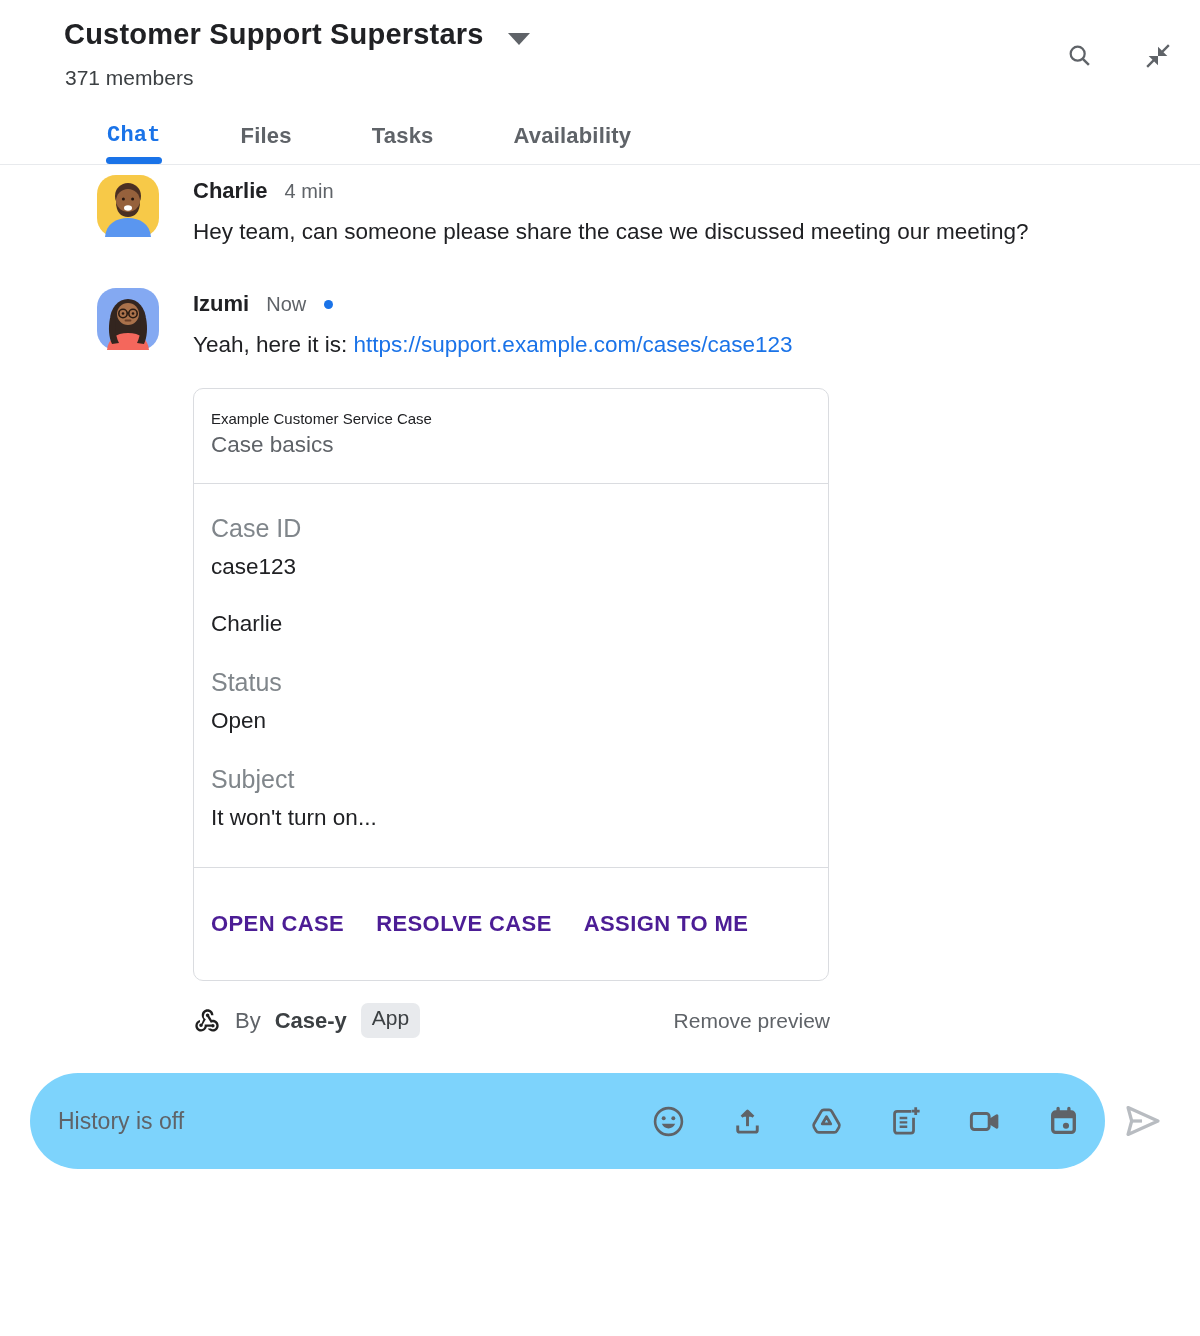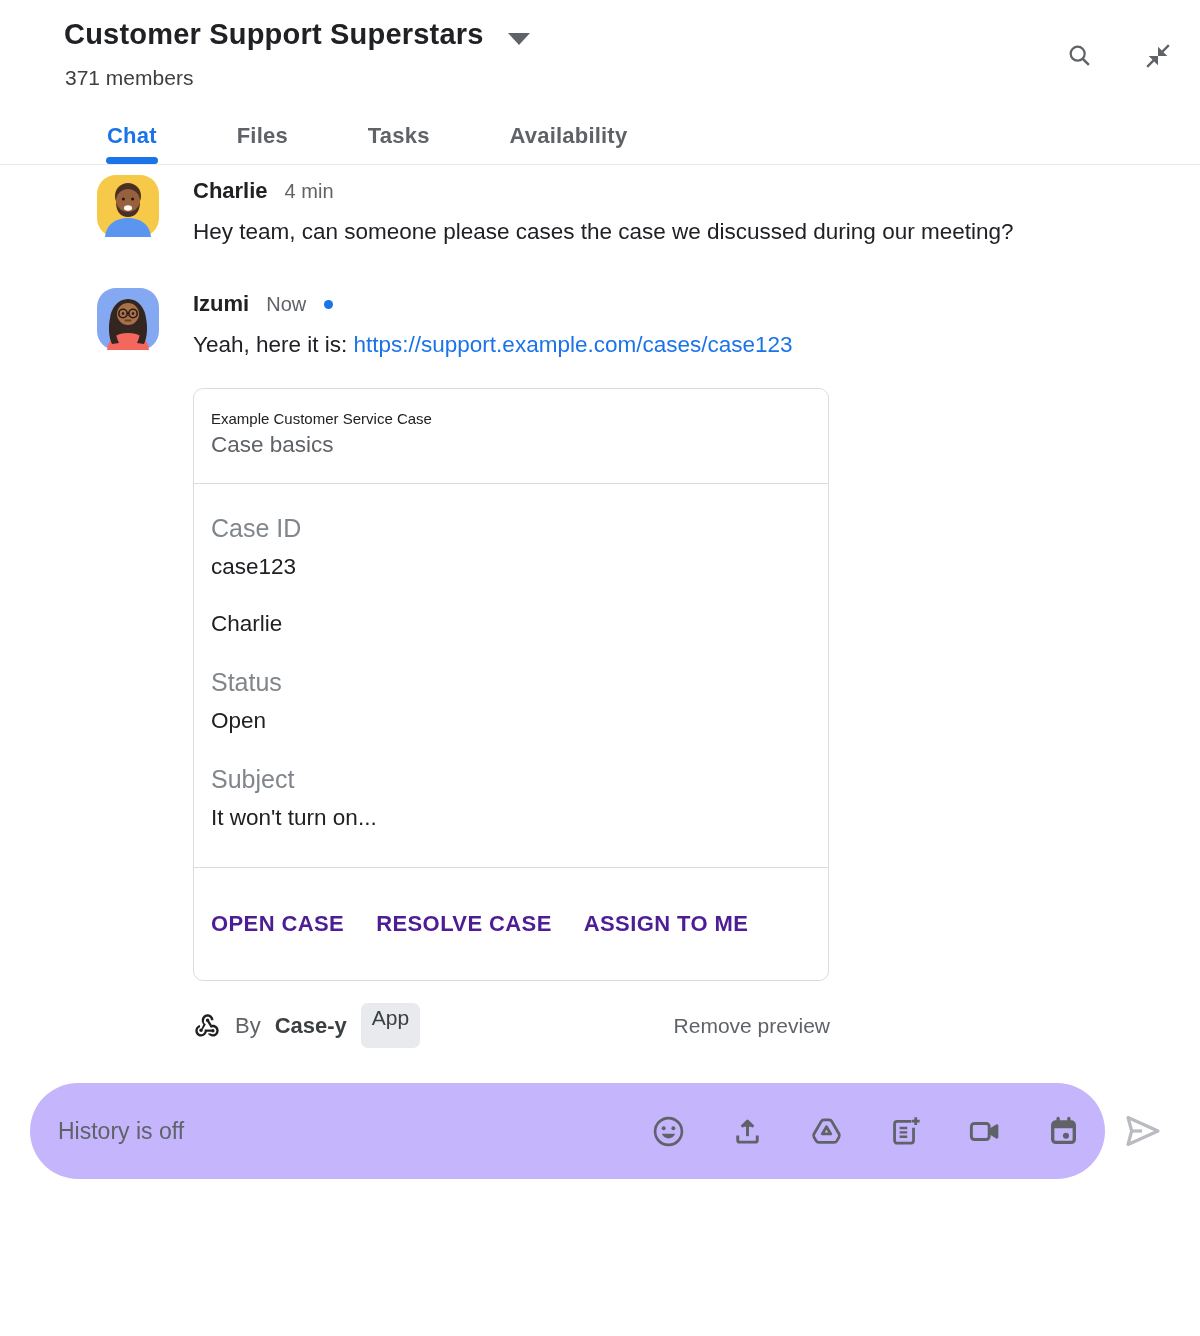--- a/index.html
+++ b/index.html
@@ -15,21 +15,21 @@
   .title-row { display:flex; align-items:center; margin-left:64px; }
   .room-title { font-size:29px; font-weight:700; color:#202124; letter-spacing:.2px; }
   .caret-down { width:0; height:0; border-left:11px solid transparent; border-right:11px solid transparent;
     border-top:12px solid #5f6368; margin-left:24px; margin-top:8px; cursor:pointer; }
   .members { margin:15px 0 0 65px; font-size:21px; color:#3c4043; }
   .header-icons { position:absolute; top:42px; right:28px; display:flex; gap:50px; align-items:center; }
   .hicon { width:28px; height:28px; cursor:pointer; }
   .tabs { display:flex; gap:80px; margin:33px 0 0 107px; }
   .tab { position:relative; font-size:22px; font-weight:700; color:#5f6368; padding-bottom:15px; cursor:pointer; letter-spacing:.2px; }
   .tab .underline { display:none; }
-  .tab.active { color:#1a73e8; }
+  .tab.active { color:#1a73e8;font-family:Liberation Mono, monospace; }
   .tab.active .underline { display:block; position:absolute; left:-1px; right:-1px; bottom:0; height:7px; border-radius:4px; background:#1a73e8; }
   .header-rule { border-bottom:1px solid #e8eaed; }
 
   
   .messages { padding-top:10px; }
   .message { display:flex; margin-left:97px; }
   .message + .message { margin-top:36px; }
   .avatar { width:62px; height:62px; flex:none; margin-right:34px; cursor:pointer; }
   .avatar svg { display:block; }
   .msg-body { min-width:0; }
@@ -51,26 +51,26 @@
   .field-label { font-size:25px; color:#80868b; }
   .field-value { font-size:22.5px; color:#202124; margin-top:11px; }
   .card-actions { display:flex; gap:32px; padding:43px 17px; }
   .action-btn { font-size:22px; font-weight:700; color:#4c1d95; letter-spacing:.4px; cursor:pointer; background:none; border:none; font-family:inherit; padding:0; }
 
   
   .attribution { width:639px; margin:22px 0 0 193px; display:flex; justify-content:space-between; align-items:center; }
   .attr-left { display:flex; align-items:center; gap:14px; font-size:22px; color:#5f6368; }
   .webhook { width:28px; height:28px; }
   .app-name { font-weight:700; color:#3c4043; }
-  .app-badge { background:#e8eaed; color:#3c4043; border-radius:7px; padding:3px 11px 18px; font-size:21px; }
+  .app-badge { background:#e8eaed; color:#3c4043; border-radius:7px; padding:3px 11px 8px; font-size:21px; }
   .remove-link { font-size:21px; color:#5f6368; cursor:pointer; background:none; border:none; font-family:inherit; padding:0; }
 
   
   .composer { display:flex; align-items:center; margin:35px 0 0 30px; }
-  .composer-pill { width:1075px; height:96px; border-radius:48px; background:#c4b5fd; display:flex; align-items:center; cursor:text; }
+  .composer-pill { width:1075px; height:96px; border-radius:48px; background:#7dd3fc; display:flex; align-items:center; cursor:text; }
   .composer-input { margin-left:28px; font-size:23px; color:#5f6368; flex:1; border:none; background:transparent; outline:none; font-family:inherit; }
   .composer-input::placeholder { color:#5f6368; opacity:1; }
   .composer-icons { display:flex; align-items:center; gap:44px; margin-right:24px; }
   .cicon { width:35px; height:35px; cursor:pointer; flex:none; }
   .send-btn { margin-left:15px; width:46px; height:46px; cursor:pointer; background:none; border:none; padding:0; }
 </style>
 </head>
 <body>
 
 <div class="header">
@@ -124,21 +124,21 @@
         <ellipse cx="31" cy="33" rx="4" ry="2.8" fill="#fff"></ellipse>
         <circle cx="26.4" cy="24" r="1.5" fill="#241611"></circle>
         <circle cx="35.6" cy="24" r="1.5" fill="#241611"></circle>
       </svg>
     </div>
     <div class="msg-body">
       <div class="msg-head">
         <span class="sender">Charlie</span>
         <span class="msg-time">4 min</span>
       </div>
-      <div class="msg-text">Hey team, can someone please cases the case we discussed during our meeting?</div>
+      <div class="msg-text">Hey team, can someone please share the case we discussed meeting our meeting?</div>
     </div>
   </div>
 
   <div class="message">
     <div class="avatar">
       <svg viewBox="0 0 62 62" width="62" height="62">
         <rect x="0" y="0" width="62" height="62" rx="19" fill="#84A9F2"></rect>
         <ellipse cx="31" cy="32" rx="18" ry="21" fill="#33251F"></ellipse>
         <circle cx="31" cy="26" r="11" fill="#A9714B"></circle>
         <path d="M10 62c1-11 9-17 21-17s20 6 21 17z" fill="#F4675C"></path>

